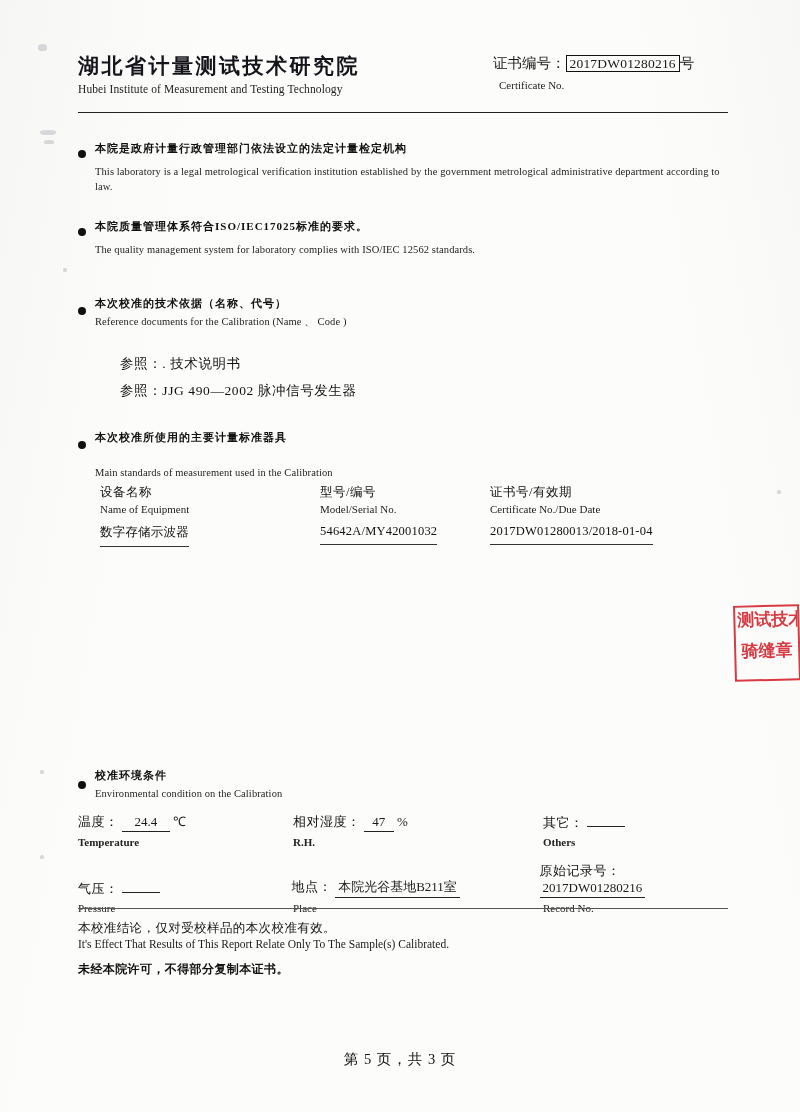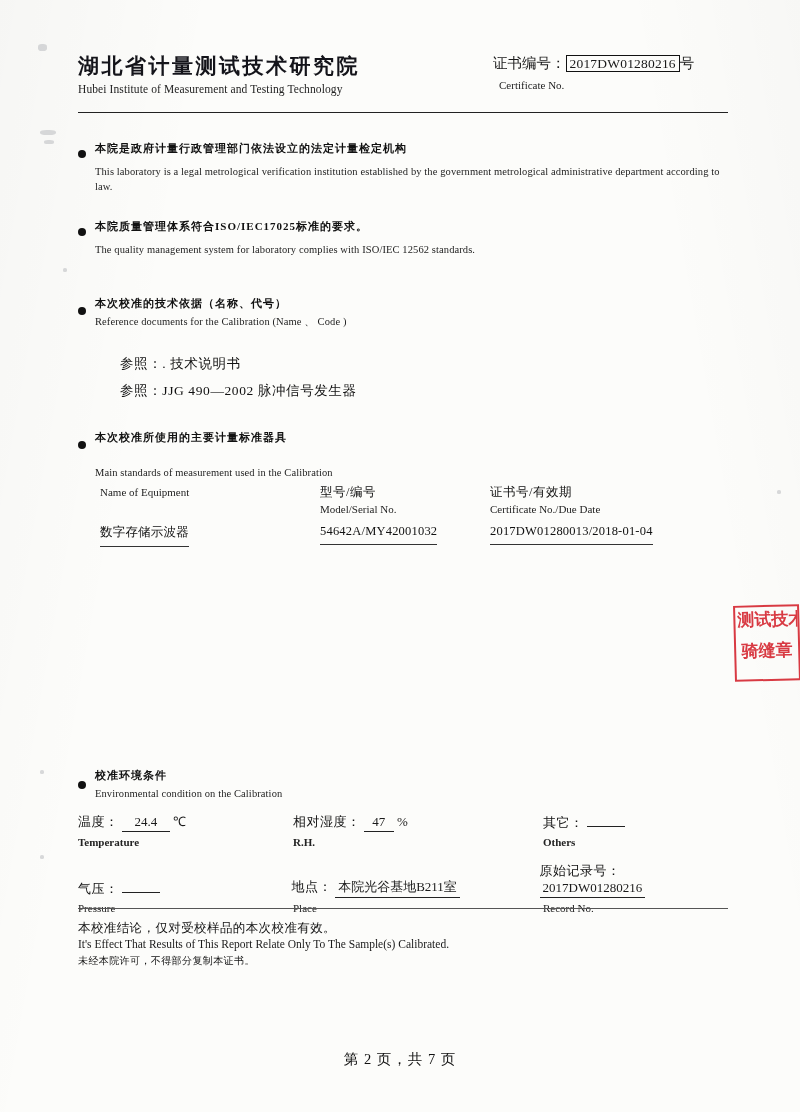--- a/index.html
+++ b/index.html
@@ -107,21 +107,21 @@
   .u-blank{
     border-bottom:1px solid #222;
     display:inline-block;
     width:38px;height:11px;
   }
   .note{
     position:absolute;left:78px;top:920px;width:650px;
   }
   .note .l1{font-size:12.5px;letter-spacing:0.4px;color:#111;}
   .note .l2{font-size:11.5px;color:#1a1a1a;margin-top:1px;}
-  .note .l3{font-size:10px;letter-spacing:0.4px;color:#111;margin-top:4px;}
+  .note .l3{font-size:12px;letter-spacing:0.4px;color:#111;margin-top:11px;font-weight:bold;}
   .footer{
     position:absolute;left:0;top:1050px;width:800px;text-align:center;
     font-size:14.5px;letter-spacing:1px;color:#111;
   }
   
   .stamp{
     position:absolute;right:0px;top:605px;
     width:66px;height:76px;
     border:2px solid #d4202a;
     color:#d4202a;
@@ -192,20 +192,21 @@
 
   <div class="bullet" style="left:78px;top:441px;"></div>
   <div style="position:absolute;left:95px;top:430px;width:645px;">
     <div class="cn-b">本次校准所使用的主要计量标准器具</div>
     <div class="en-s" style="margin-top:20px;">Main standards of measurement used in the Calibration</div>
   </div>
 
   <div class="std-table">
     <div class="row">
       <div class="c1">
+        <div class="hdr-cn">设备名称</div>
         <div class="hdr-en">Name of Equipment</div>
       </div>
       <div class="c2">
         <div class="hdr-cn">型号/编号</div>
         <div class="hdr-en">Model/Serial No.</div>
       </div>
       <div class="c3">
         <div class="hdr-cn">证书号/有效期</div>
         <div class="hdr-en">Certificate No./Due Date</div>
       </div>
@@ -292,15 +293,15 @@
   </div>
 
   <div class="rule2" style="top:908px;"></div>
 
   <div class="note">
     <div class="l1">本校准结论，仅对受校样品的本次校准有效。</div>
     <div class="l2">It's Effect That Results  of This Report Relate Only To The Sample(s) Calibrated.</div>
     <div class="l3">未经本院许可，不得部分复制本证书。</div>
   </div>
 
-  <div class="footer">第 2 页，共 7 页</div>
+  <div class="footer">第 5 页，共 3 页</div>
 
 </div>
 
 </body></html>

